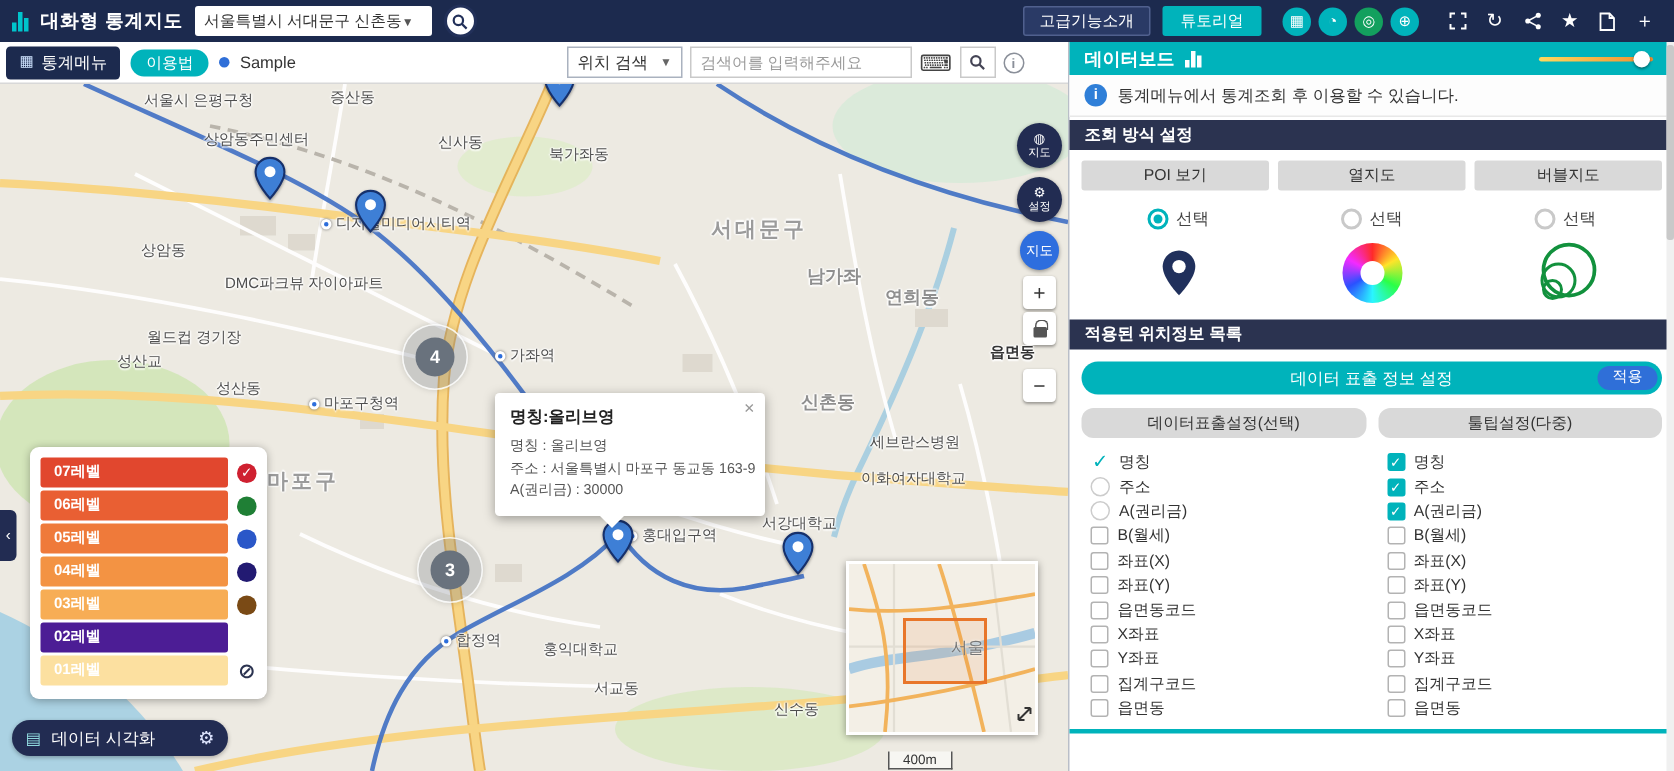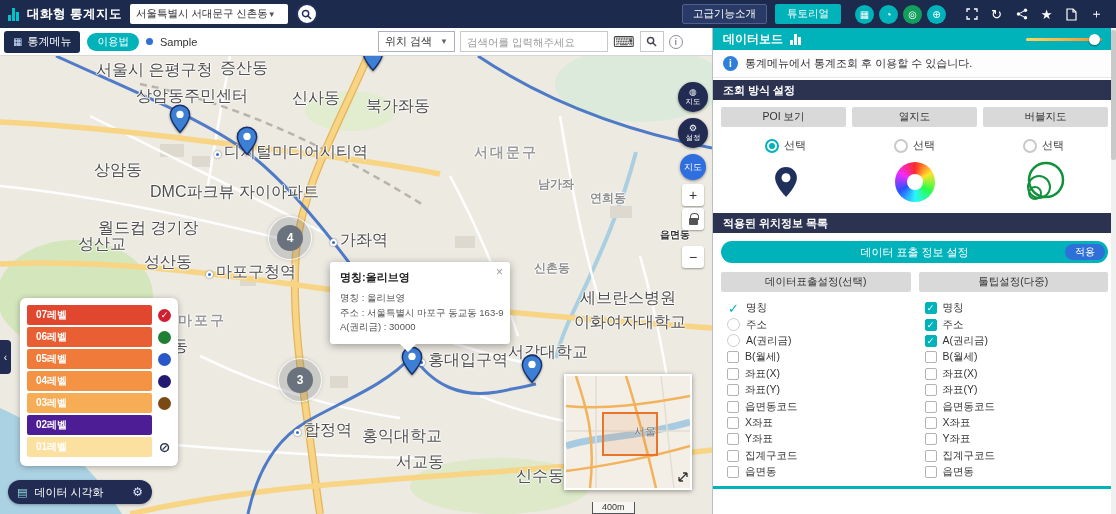--- a/index.html
+++ b/index.html
@@ -36,21 +36,21 @@
   .sb-input{width:148px;height:21px;border:1px solid #c9c9c9;font-size:10.5px;padding:0 6px;font-family:inherit;color:#333}
   .sb-input::placeholder{color:#9a9a9a}
   .kb-ic{font-size:15px;color:#444;cursor:pointer}
   .sb-mag{width:24px;height:21px;border:1px solid #c9c9c9;background:#fff;display:grid;place-items:center;cursor:pointer}
   .info-ic{width:14px;height:14px;border-radius:50%;border:1.5px solid #8a8f99;color:#8a8f99;font-size:9px;font-weight:bold;display:grid;place-items:center;cursor:pointer}
 
   
   .map{position:absolute;left:0;top:56px;width:712px;height:458px;background:#edeae2;overflow:hidden}
   .basemap{position:absolute;left:0;top:0}
   .overlay{position:absolute;left:0;top:0;width:712px;height:458px}
-  .mlbl{position:absolute;font-size:16px;color:#4f4f4f;white-space:nowrap;text-shadow:-1px 0 1px #fff,1px 0 1px #fff,0 -1px 1px #fff,0 1px 1px #fff}
+  .mlbl{position:absolute;font-size:10px;color:#4f4f4f;white-space:nowrap;text-shadow:-1px 0 1px #fff,1px 0 1px #fff,0 -1px 1px #fff,0 1px 1px #fff}
   .mlbl.s1{font-size:12px;color:#8f8f8f;font-weight:bold}
   .mlbl.s2{font-size:14px;color:#9b9b9b;font-weight:bold;letter-spacing:2px}
   .stn{display:inline-block;width:7px;height:7px;border-radius:50%;background:#2d6edb;border:2px solid #fff;box-shadow:0 0 2px #666;margin-right:3px;vertical-align:-1px}
   .pin{position:absolute;filter:drop-shadow(0 1px 1px rgba(0,0,0,.4));cursor:pointer}
   .cluster{position:absolute;width:44px;height:44px;border-radius:50%;background:rgba(110,120,130,.28);border:1px solid rgba(255,255,255,.85);display:grid;place-items:center;cursor:pointer;box-shadow:0 0 4px rgba(0,0,0,.15)}
   .cluster-in{width:26px;height:26px;border-radius:50%;background:#69727d;color:#fff;font-size:12px;font-weight:bold;display:grid;place-items:center}
 
   .popup{position:absolute;left:330px;top:206px;width:180px;background:#fff;border-radius:3px;box-shadow:0 2px 8px rgba(0,0,0,.35);padding:8px 10px 9px}
   .popup::after{content:'';position:absolute;left:70px;bottom:-8px;border:8px solid transparent;border-top-color:#fff;border-bottom:none}
   .popup-title{font-size:11px;font-weight:bold;color:#222;margin-bottom:6px}
@@ -105,21 +105,21 @@
   .rb{width:14px;height:14px;border:2px solid #c9c9c9;border-radius:50%;display:grid;place-items:center;background:#fff}
   .sel.on .rb{border-color:#00b3bb}
   .sel.on .rb::after{content:'';width:6px;height:6px;border-radius:50%;background:#00b3bb}
   .p-modes{display:flex;align-items:center;padding:7px 8px 8px;height:58px}
   .mode{flex:1;display:grid;place-items:center;cursor:pointer}
   .wheel{width:40px;height:40px;border-radius:50%;background:conic-gradient(#ff2a2a,#ffe42a,#2aff47,#2af5ff,#2a51ff,#f32aff,#ff2a2a);position:relative}
   .wheel::after{content:'';position:absolute;inset:12px;border-radius:50%;background:#fff}
   .p-display{margin:8px 8px 0;height:22px;background:#00b3bb;border-radius:11px;position:relative;display:flex;align-items:center;justify-content:center;color:#fff;font-size:11px;cursor:pointer}
   .apply{position:absolute;right:3px;top:3px;height:16px;line-height:16px;padding:0 10px;background:#2f6fd8;border-radius:8px;font-size:10px;cursor:pointer}
   .p-subbtns{display:flex;gap:8px;margin:9px 8px 0}
-  .p-subbtns button{flex:1;height:20px;background:#d9d9d9;border:none;font-size:10.5px;color:#333;border-radius:2px;cursor:pointer;font-family:inherit}
+  .p-subbtns button{flex:1;height:20px;background:#d9d9d9;border:none;font-size:10.5px;color:#333;border-radius:8px;cursor:pointer;font-family:inherit}
   .p-fields{display:flex;padding:8px 4px 0}
   .fcol{flex:1;padding-left:10px}
   .fld{display:flex;align-items:center;gap:6px;height:16.4px;font-size:10.5px;color:#333;cursor:pointer}
   .mk{flex:none}
   .mk.ck{color:#00b3bb;font-weight:bold;font-size:13px;width:13px;text-align:center}
   .mk.rd{width:13px;height:13px;border:1.5px solid #ccc;border-radius:50%;background:#fff}
   .mk.bx{width:12px;height:12px;border:1.5px solid #b3b3b3;border-radius:2px;background:#fff;color:#fff;font-size:9px;line-height:10px;text-align:center}
   .mk.bx.on{background:#00b3bb;border-color:#00b3bb}
   .p-line{position:absolute;left:0;right:0;top:458px;height:3px;background:#00b3bb}
   .p-scroll{position:absolute;right:0;top:0;width:5px;height:486px;background:#f0f0f0}

